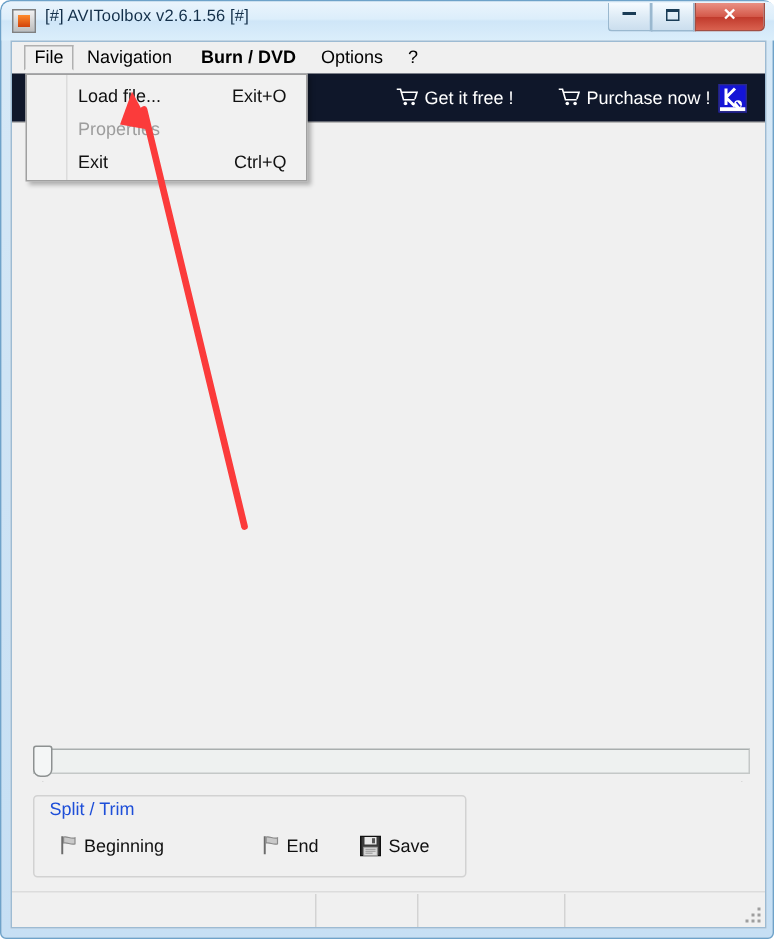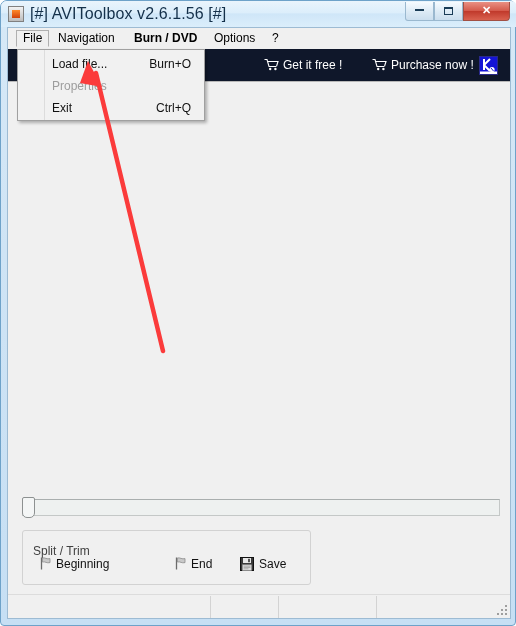--- a/index.html
+++ b/index.html
@@ -57,21 +57,21 @@
   #title-icon i {
     position: absolute;
     left: 3px; top: 3px;
     width: 8px; height: 8px;
     background: linear-gradient(to bottom, #ff8a2a, #d1420a);
     display: block;
   }
   #title-text {
     position: absolute;
     left: 29px; top: 4px;
-    font-size: 16px;
+    font-size: 11px;
     color: #14304a;
     white-space: nowrap;
     letter-spacing: .1px;
   }
 
   .winbtn {
     position: absolute;
     top: 1px;
     height: 19px;
     box-sizing: border-box;
@@ -266,23 +266,23 @@
     left: 14px; top: 9px;
     width: 289px; height: 55px;
     border: 1px solid #d2d2d2;
     border-radius: 3px;
     box-sizing: border-box;
   }
   #group-split-label {
     position: absolute;
     left: 21px; top: 11px;
     background: #f0f0f0;
-    padding: 12px 4px;
+    padding: 0 4px;
     font-size: 12px;
-    color: #404040;
+    color: #1d4ed8;
   }
   .split-btn {
     position: absolute;
     top: 32px;
     height: 22px;
     line-height: 22px;
     font-size: 12px;
     color: #111111;
     white-space: nowrap;
   }
@@ -479,21 +479,21 @@
         <span class="gdot" style="left:9px;top:9px;"></span>
         <span class="gdot" style="left:5px;top:9px;"></span>
         <span class="gdot" style="left:1px;top:9px;"></span>
       </div>
     </div>
 
     <div id="dropdown">
       <div id="dropdown-gutter"></div>
       <div class="dd-item" style="top:3px;">
         <span class="dd-label">Load file...</span>
-        <span class="dd-accel">Burn+O</span>
+        <span class="dd-accel">Exit+O</span>
       </div>
       <div class="dd-item disabled" style="top:25px;">
         <span class="dd-label">Properties</span>
         <span class="dd-accel"></span>
       </div>
       <div class="dd-item" style="top:47px;">
         <span class="dd-label">Exit</span>
         <span class="dd-accel">Ctrl+Q</span>
       </div>
     </div>

